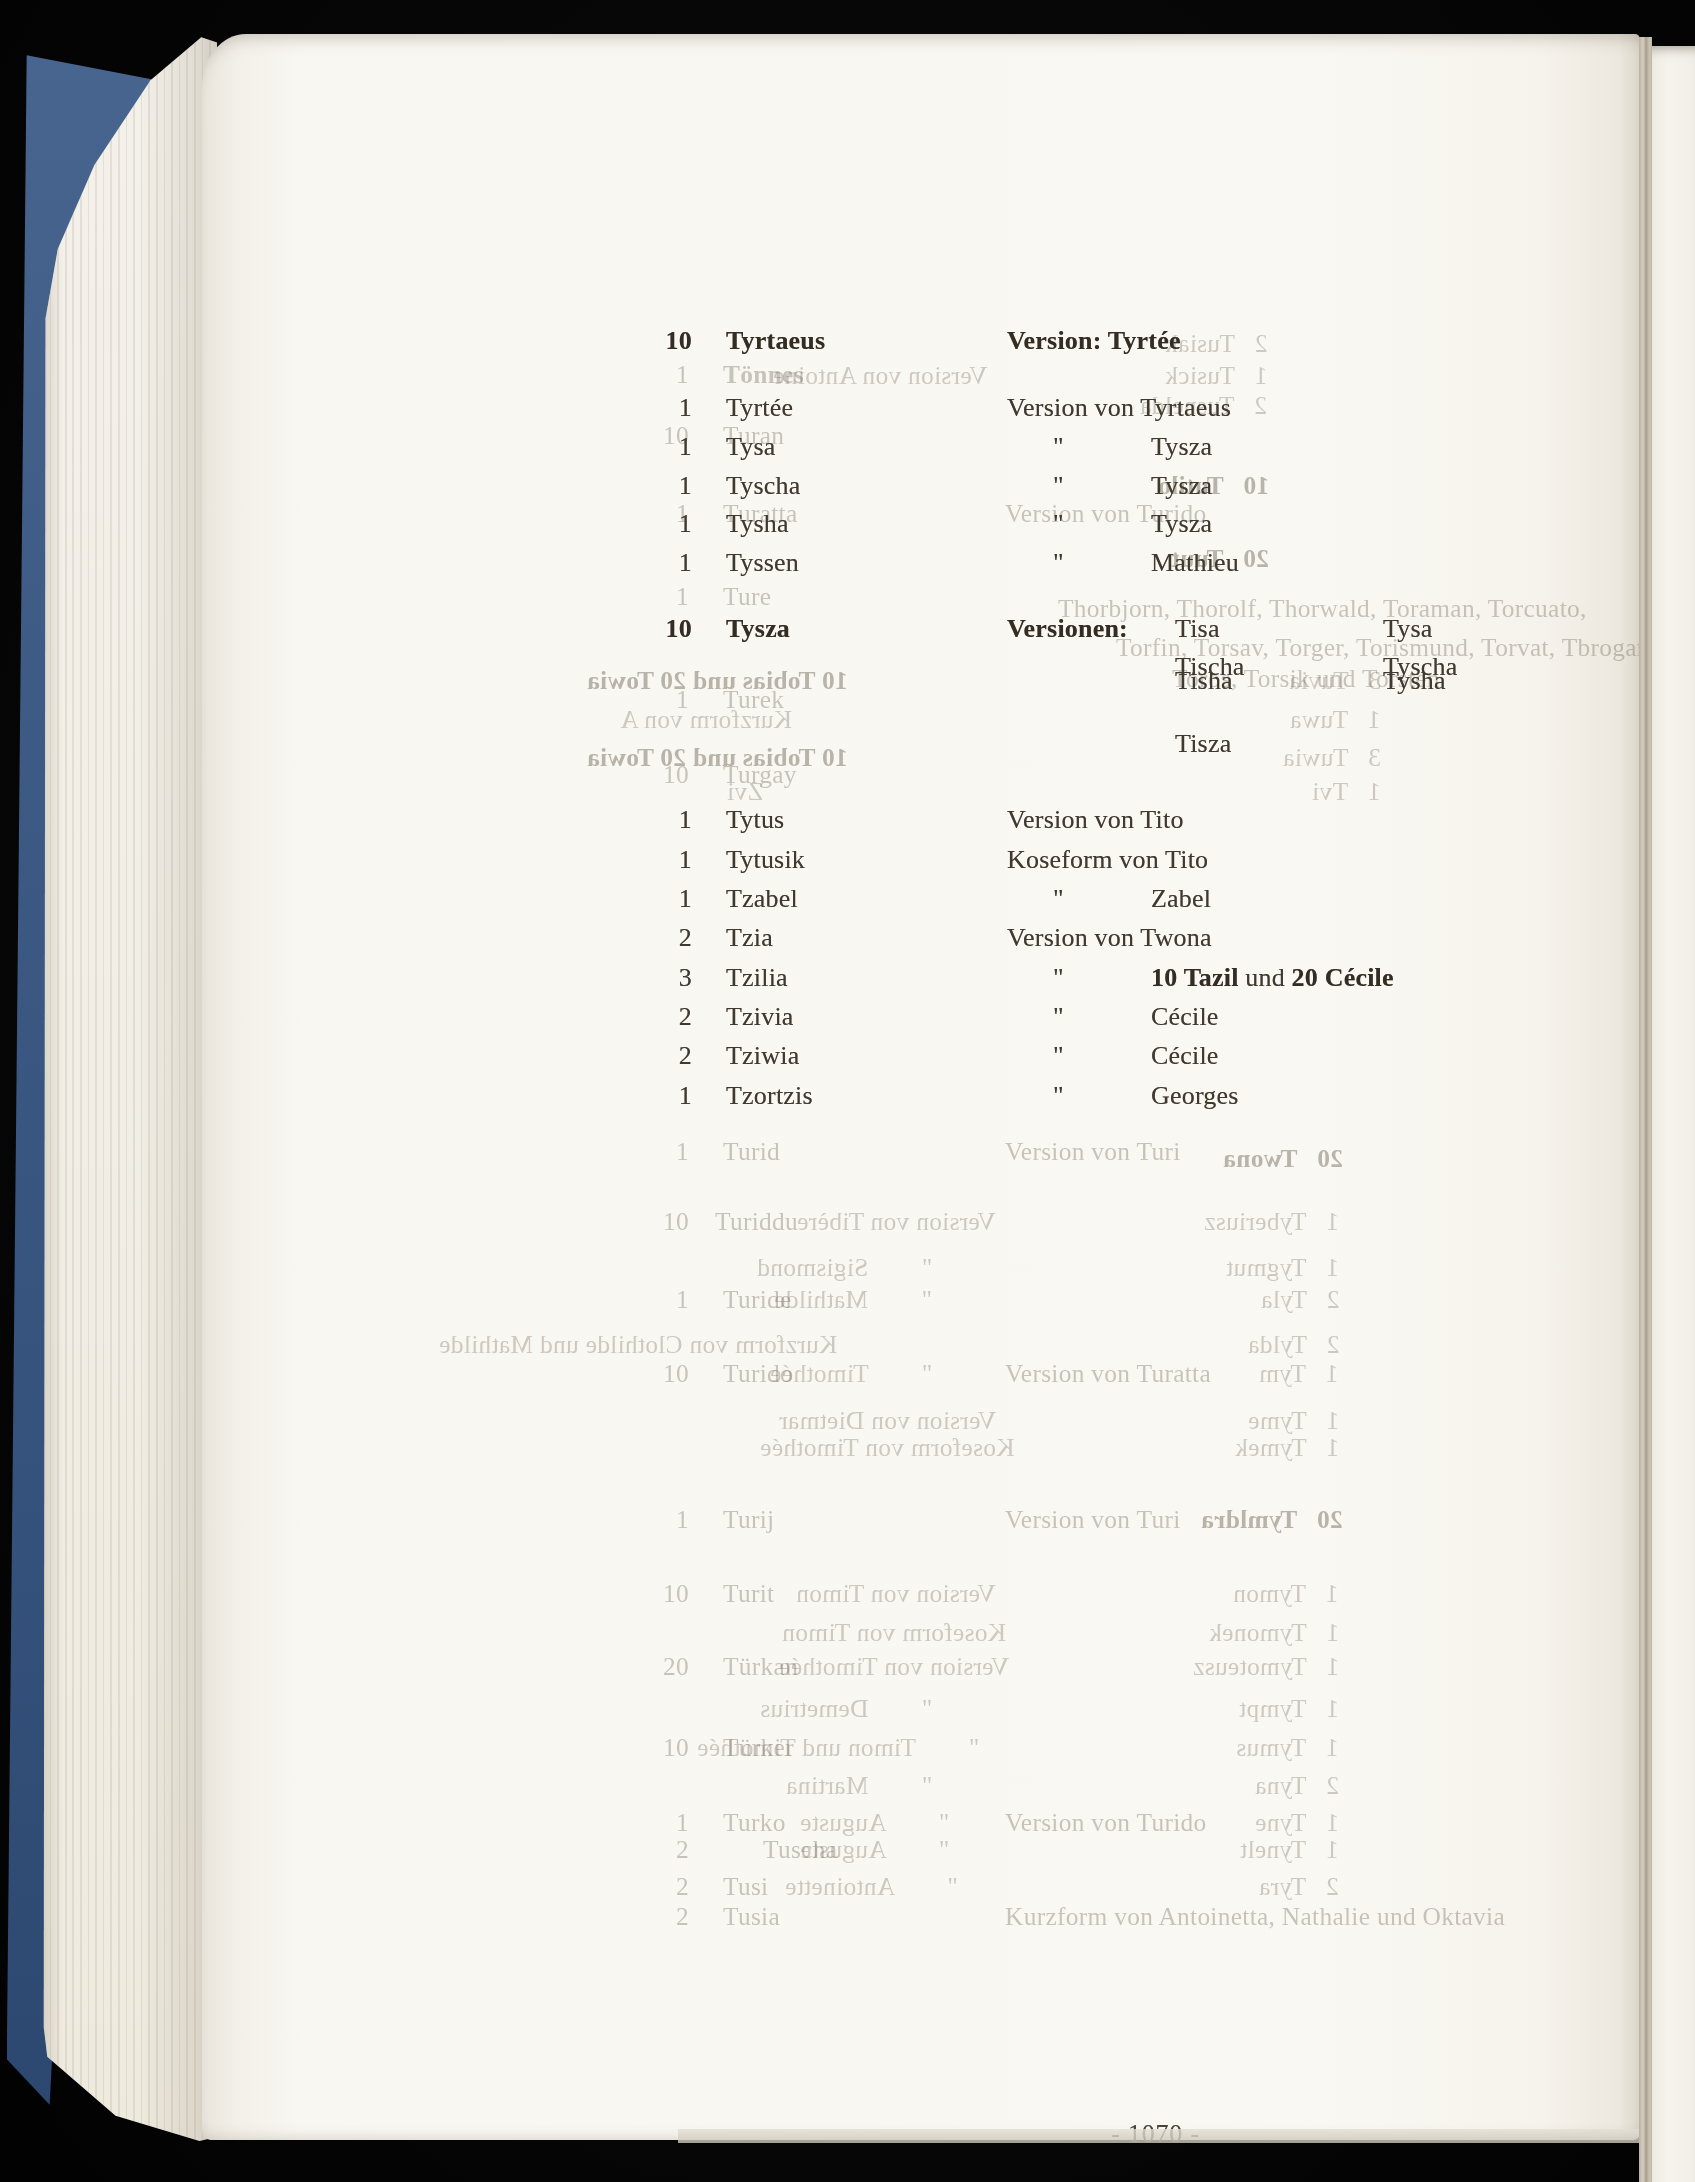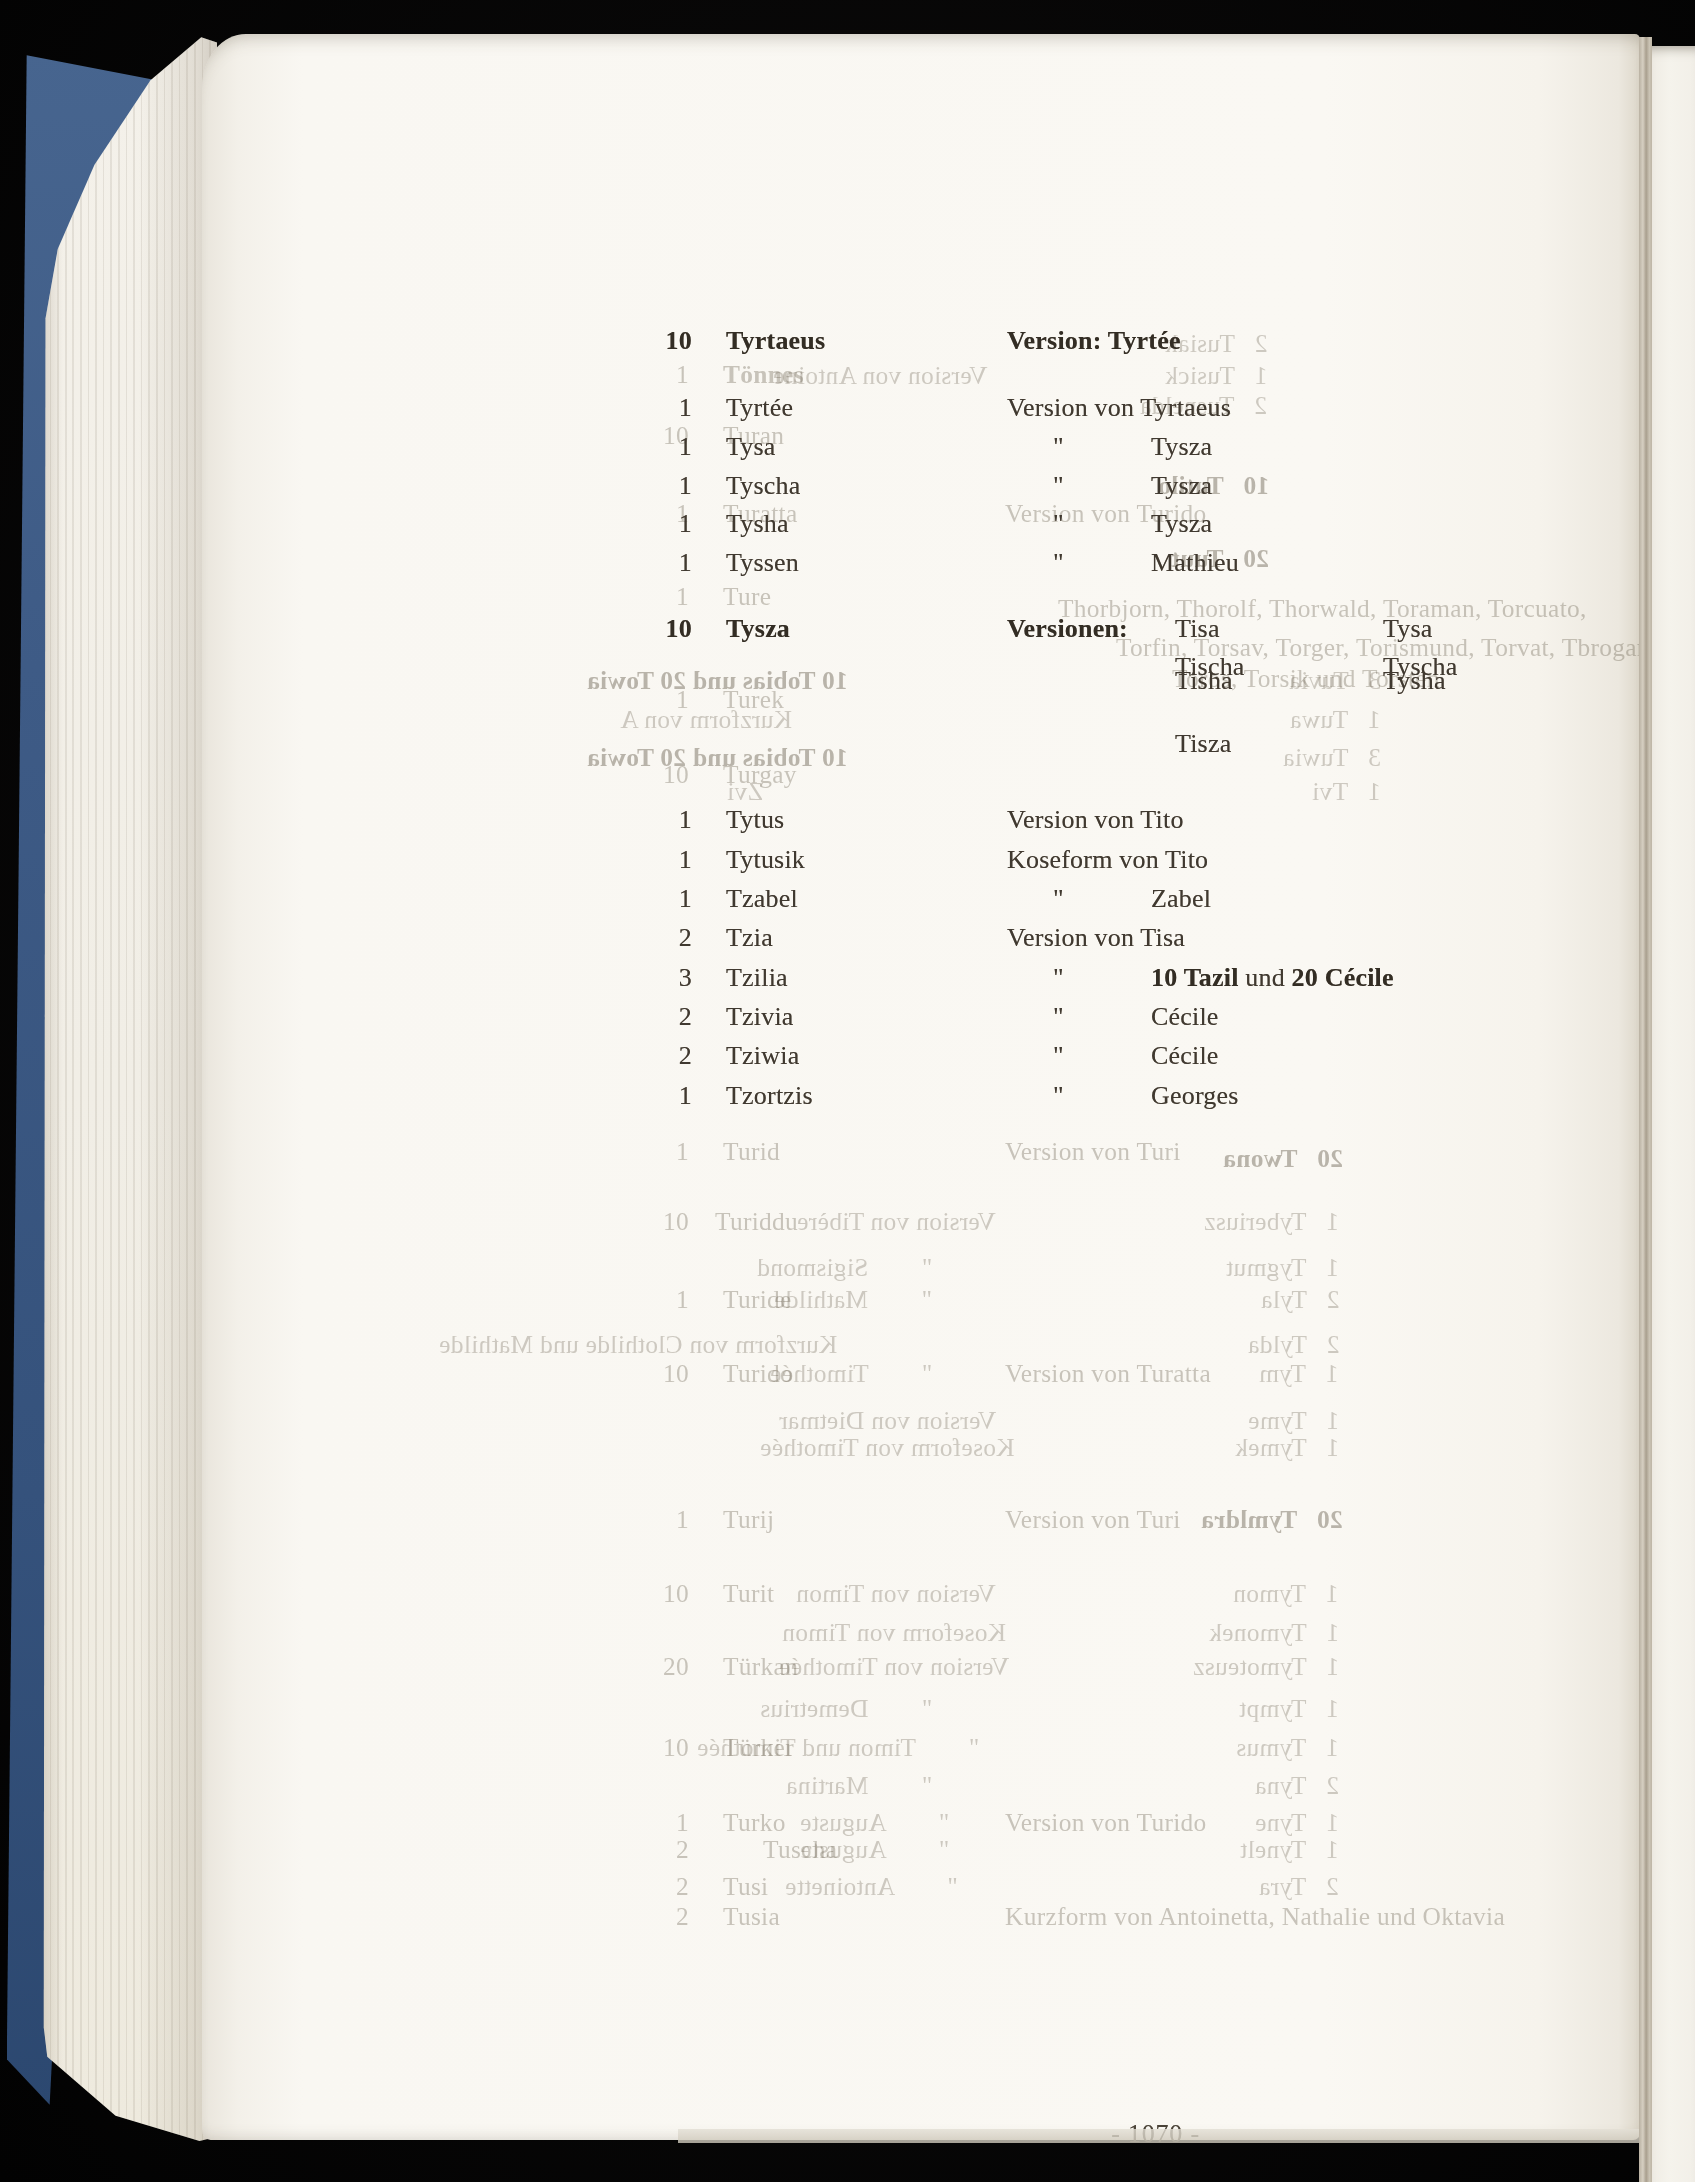--- a/index.html
+++ b/index.html
@@ -198,21 +198,21 @@
         </div>
         <div class="row" style="top: 850px;">
           <span class="t num">1</span>
           <span class="t nm">Tzabel</span>
           <span class="t qt">"</span>
           <span class="t d2">Zabel</span>
         </div>
         <div class="row" style="top: 889px;">
           <span class="t num">2</span>
           <span class="t nm">Tzia</span>
-          <span class="t ds">Version von Tisa</span>
+          <span class="t ds">Version von Twona</span>
         </div>
         <div class="row" style="top: 929px;">
           <span class="t num">3</span>
           <span class="t nm">Tzilia</span>
           <span class="t qt">"</span>
           <span class="t d2"><span style="font-weight: 700; color: rgb(51, 45, 36);">10 Tazil</span><span> und </span><span style="font-weight: 700; color: rgb(51, 45, 36);">20 Cécile</span></span>
         </div>
         <div class="row" style="top: 968px;">
           <span class="t num">2</span>
           <span class="t nm">Tzivia</span>

